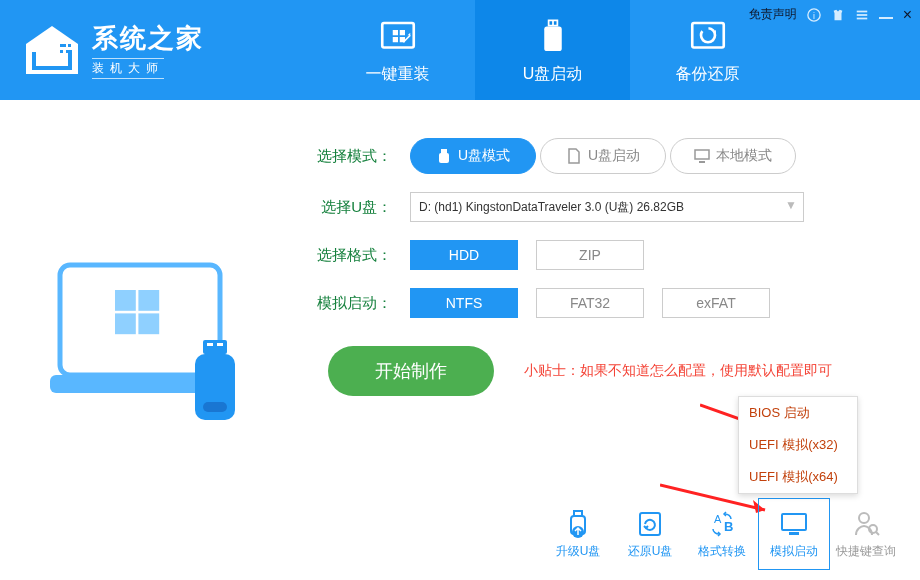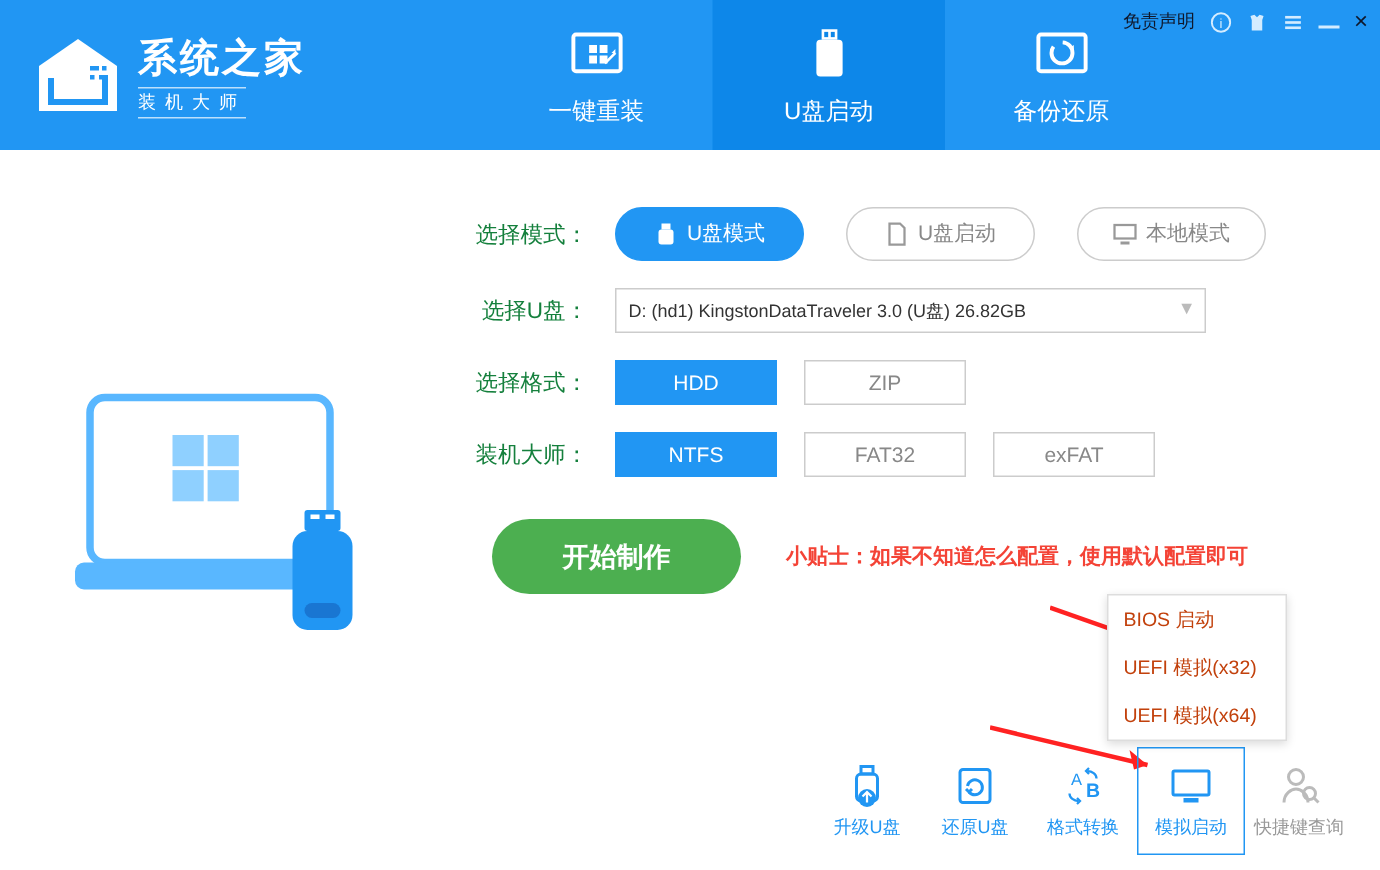--- a/index.html
+++ b/index.html
@@ -25,33 +25,33 @@
 .win-controls .close { font-size:16px; line-height:12px; cursor:pointer; }
 
 .body { display: flex; height: 480px; }
 .illus { width: 310px; display:flex; align-items:center; justify-content:center; }
 .illus svg { width: 230px; height: 210px; }
 
 .main { flex:1; padding-top: 38px; position: relative; }
 
 .row { display:flex; align-items:center; margin-bottom: 18px; }
 .row-label { width: 82px; text-align:right; color:#15803d; font-size:15px; }
-.pill-group { display:flex; gap:28px; margin-left:18px;justify-content:center; }
+.pill-group { display:flex; gap:4px; margin-left:18px;justify-content:center; }
 .pill { height:36px; min-width:126px; border:1px solid #ccc; border-radius:18px; display:flex; align-items:center; justify-content:center; gap:6px; color:#888; font-size:14px; cursor:pointer; background:#fff;}
 .pill.active{ background:#2196f3; border-color:#2196f3; color:#fff; }
 .pill svg{ width:16px; height:16px; }
 
 .usel { margin-left:18px; width:394px; height:30px; border:1px solid #ccc; display:flex; align-items:center; padding:0 8px; font-family: SimSun, monospace; font-size:12px; color:#333; position:relative; }
 .usel .caret{ position:absolute; right:6px; top:5px; color:#bbb; }
 
 .box-group{ display:flex; gap:18px; margin-left:18px; }
 .box{ width:108px; height:30px; border:1px solid #ccc; display:flex; align-items:center; justify-content:center; font-size:14px; color:#888; cursor:pointer; }
 .box.active{ background:#2196f3; border-color:#2196f3; color:#fff; }
 
-.start-row{ margin-top:28px; display:flex; align-items:center;font-weight:bold;}
+.start-row{ margin-top:28px; display:flex; align-items:center;}
 .start-btn{ margin-left:18px; width:166px; height:50px; background:#4caf50; border-radius:25px; color:#fff; font-size:18px; display:flex; align-items:center; justify-content:center; cursor:pointer; }
 .tip{ margin-left:30px; color:#f44336; font-size:14px; }
 
 .menu-pop{ position:absolute; right:62px; bottom:86px; width:120px; background:#fff; border:1px solid #ddd; box-shadow:0 2px 6px rgba(0,0,0,.15); z-index:10;}
 .menu-pop div{ padding:7px 10px; font-size:13px; color:#c2410c; cursor:pointer; }
 
 .bottom-tools{ position:absolute; right:18px; bottom:10px; display:flex; }
 .tool{ width:72px; height:72px; display:flex; flex-direction:column; align-items:center; justify-content:center; gap:4px; color:#2196f3; font-size:12px; cursor:pointer; }
 .tool.active{ border:1px solid #2196f3; }
 .tool svg{ width:30px; height:30px; }
@@ -187,21 +187,21 @@
 
     <div class="row">
       <div class="row-label">选择格式：</div>
       <div class="box-group">
         <div class="box active">HDD</div>
         <div class="box">ZIP</div>
       </div>
     </div>
 
     <div class="row">
-      <div class="row-label">装机大师：</div>
+      <div class="row-label">模拟启动：</div>
       <div class="box-group">
         <div class="box active">NTFS</div>
         <div class="box">FAT32</div>
         <div class="box">exFAT</div>
       </div>
     </div>
 
     <div class="start-row">
       <div class="start-btn">开始制作</div>
       <div class="tip">小贴士：如果不知道怎么配置，使用默认配置即可</div>

